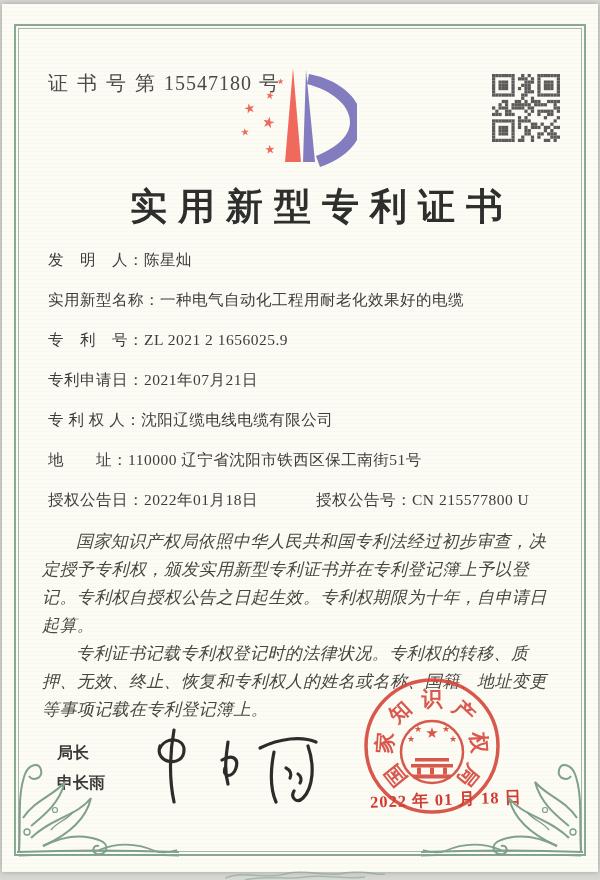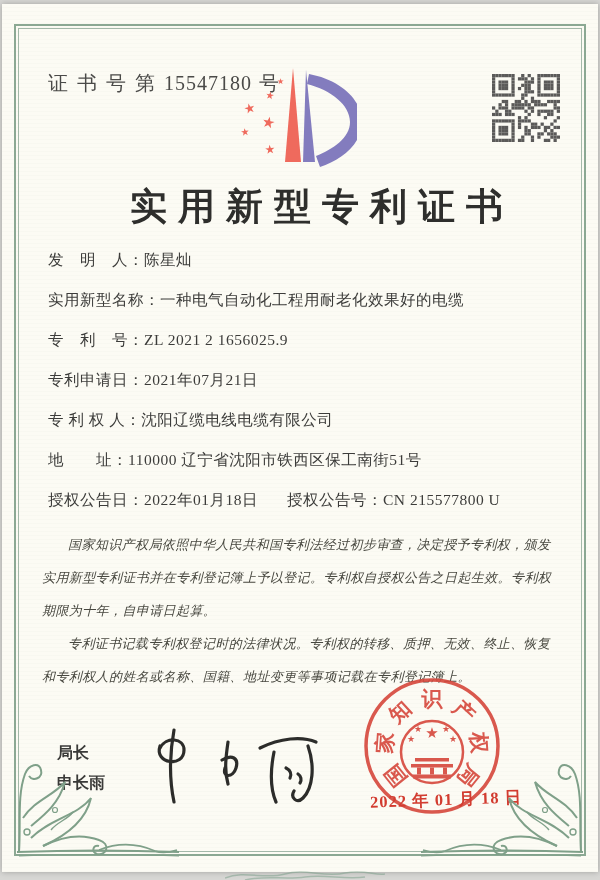--- a/index.html
+++ b/index.html
@@ -32,24 +32,24 @@
   .qr{position:absolute;left:490px;top:70px;width:68px;height:68px;opacity:.85;}
   .title{
     position:absolute;left:0;right:0;top:178px;text-align:center;
     font-size:37px;font-weight:600;letter-spacing:11px;color:#2e2e2c;margin-left:44px;
   }
   .fields{position:absolute;left:46px;top:246px;right:36px;}
   .frow{height:40px;font-size:15.5px;color:#3c3c3a;letter-spacing:.5px;white-space:pre-wrap;}
   .frow .lbl{color:#3c3c3a;}
   .frow .val{color:#3c3c3a;}
   .grant{display:flex;}
-  .grant .pair2{margin-left:29px;}
+  .grant .pair2{margin-left:58px;}
   .paras{
     position:absolute;left:40px;right:36px;top:524px;
-    font-size:13px;line-height:33px;color:#47473f;
+    font-size:17px;line-height:28px;color:#47473f;
     font-style:italic;letter-spacing:.4px;
   }
   .paras p{margin:0;text-indent:2em;}
   .officer{
     position:absolute;left:55px;top:734px;
     font-family:"Liberation Sans","DejaVu Sans",sans-serif;
     font-size:16px;font-weight:600;color:#3a3a38;line-height:30px;
   }
   .signature{position:absolute;left:138px;top:708px;width:190px;height:100px;}
   .seal{position:absolute;left:356px;top:668px;width:148px;height:148px;opacity:.9;}

